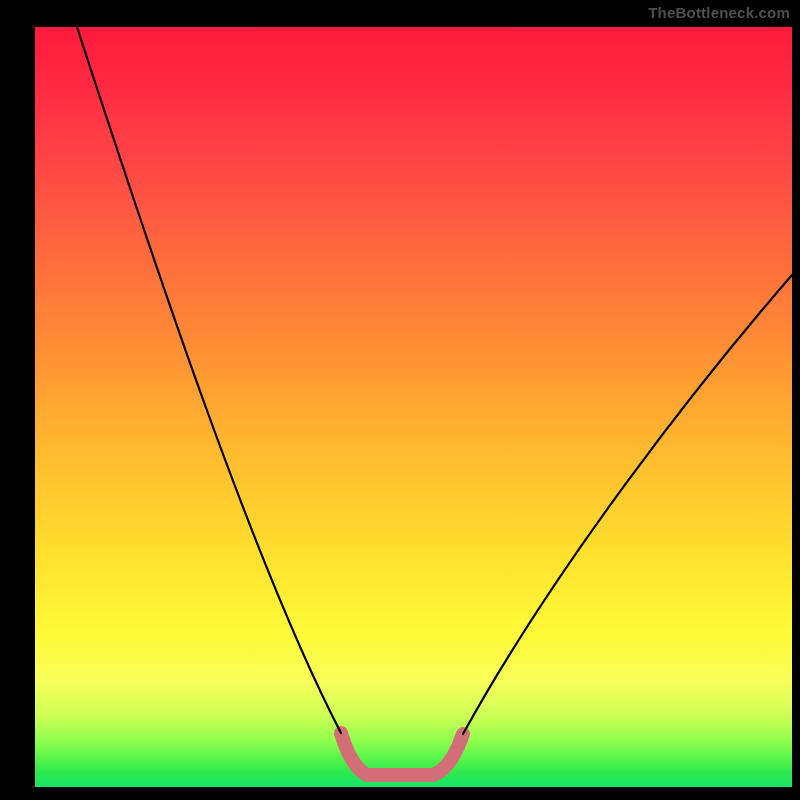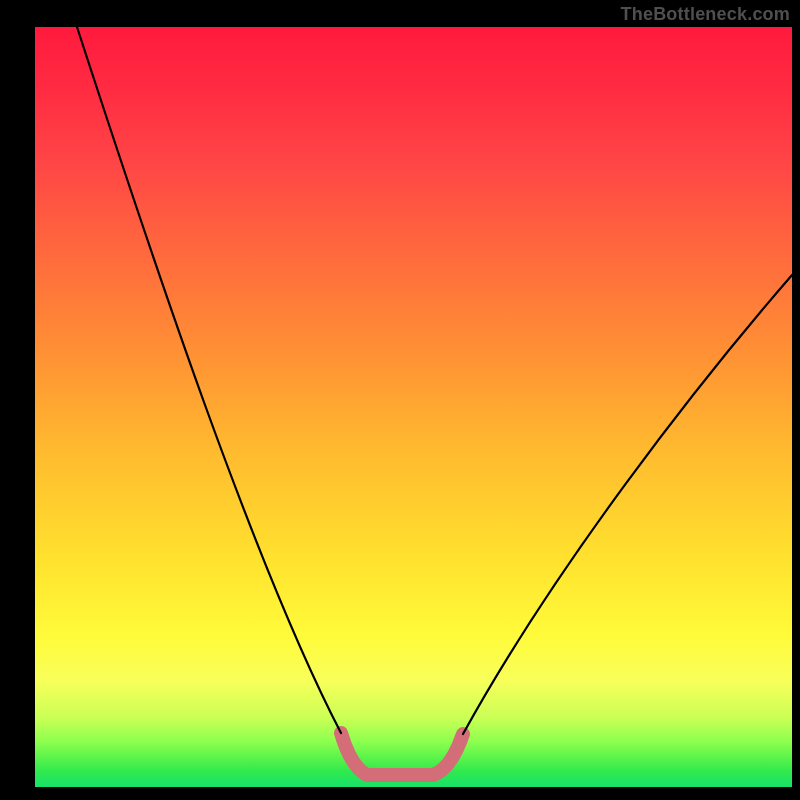--- a/index.html
+++ b/index.html
@@ -42,21 +42,21 @@
       #52f24a 96.5%,
       #2fe94e 98%,
       #17e36a 100%
     );
   }
   .watermark {
     position: absolute;
     top: 4px;
     right: 10px;
     color: #4f4f4f;
-    font-size: 18px;
+    font-size: 15px;
     font-weight: 600;
     letter-spacing: 0.2px;
     user-select: none;
   }
   svg.curve {
     position: absolute;
     left: 0;
     top: 0;
     width: 757px;
     height: 760px;

